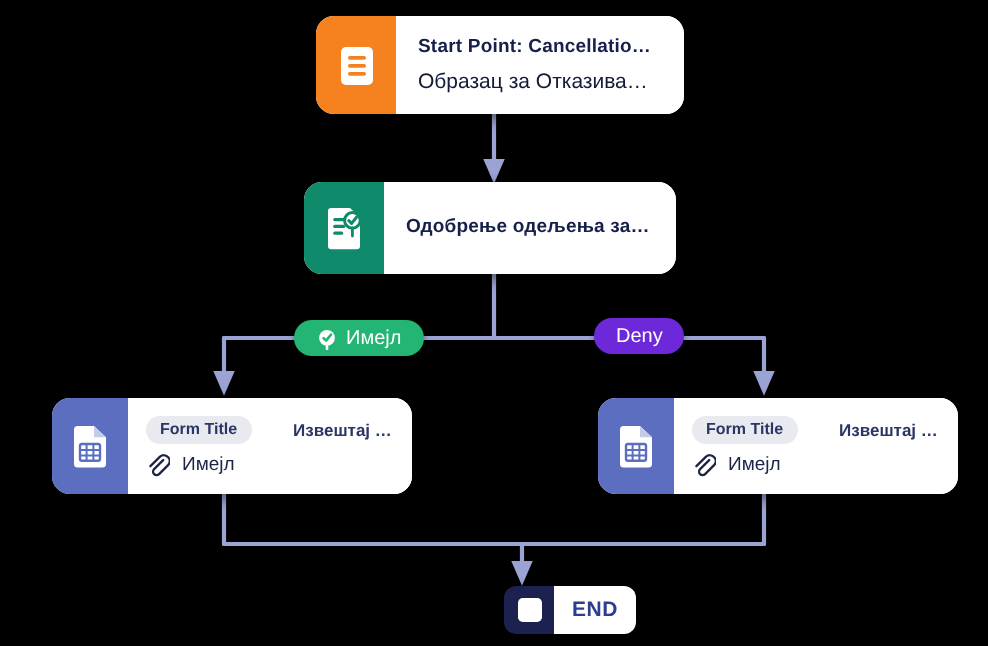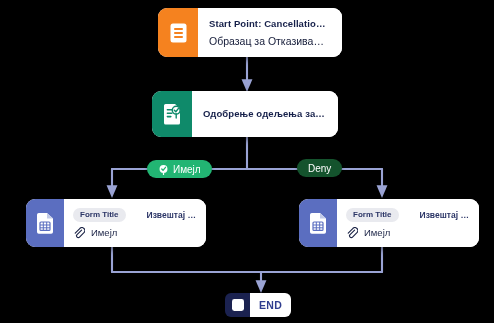--- a/index.html
+++ b/index.html
@@ -131,26 +131,26 @@
     gap: 4px;
     border-radius: 11px;
     padding: 3.5px 11px;
     font-size: 10px;
     color: #ffffff;
     white-space: nowrap;
     z-index: 4;
     box-shadow: 0 1px 3px rgba(0,0,0,0.4);
   }
   #pill-approve { left: 147px; top: 160px; background: #22b573; }
-  #pill-deny    { left: 297px; top: 159px; background: #14532d; }
+  #pill-deny    { left: 297px; top: 159px; background: #6d28d9; }
 
   
   #end-node {
     position: absolute;
-    left: 225px; top: 293px;
+    left: 252px; top: 293px;
     height: 24px;
     display: flex;
     align-items: stretch;
     border-radius: 6px;
     overflow: hidden;
     z-index: 3;
     box-shadow: 0 2px 6px rgba(0,0,0,0.5);
   }
   #end-node .end-icon {
     width: 25px;

